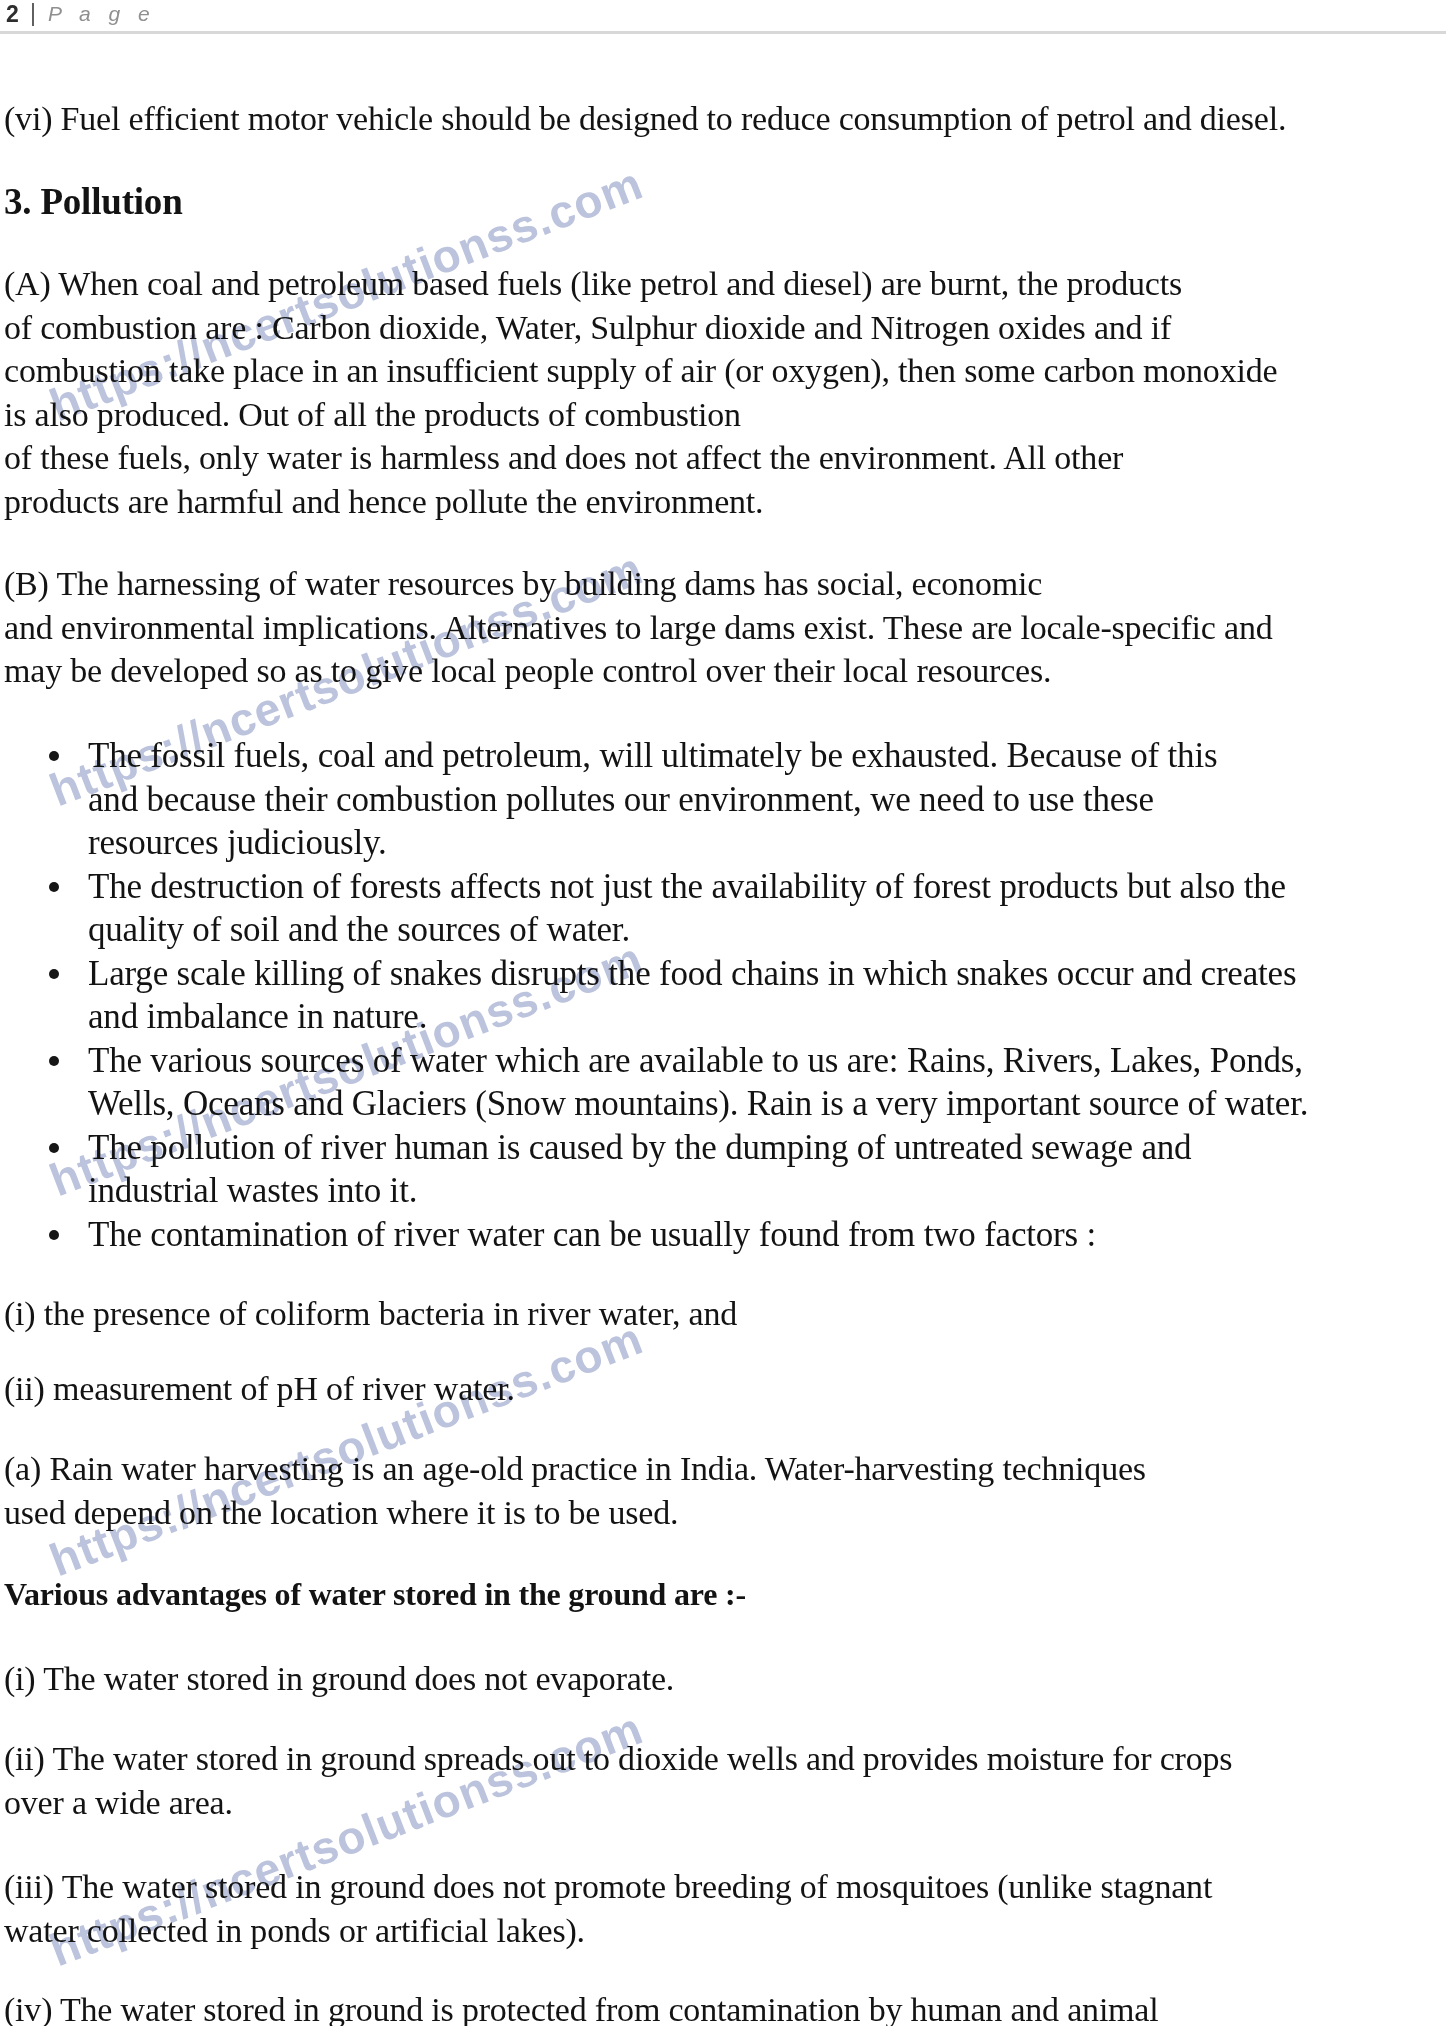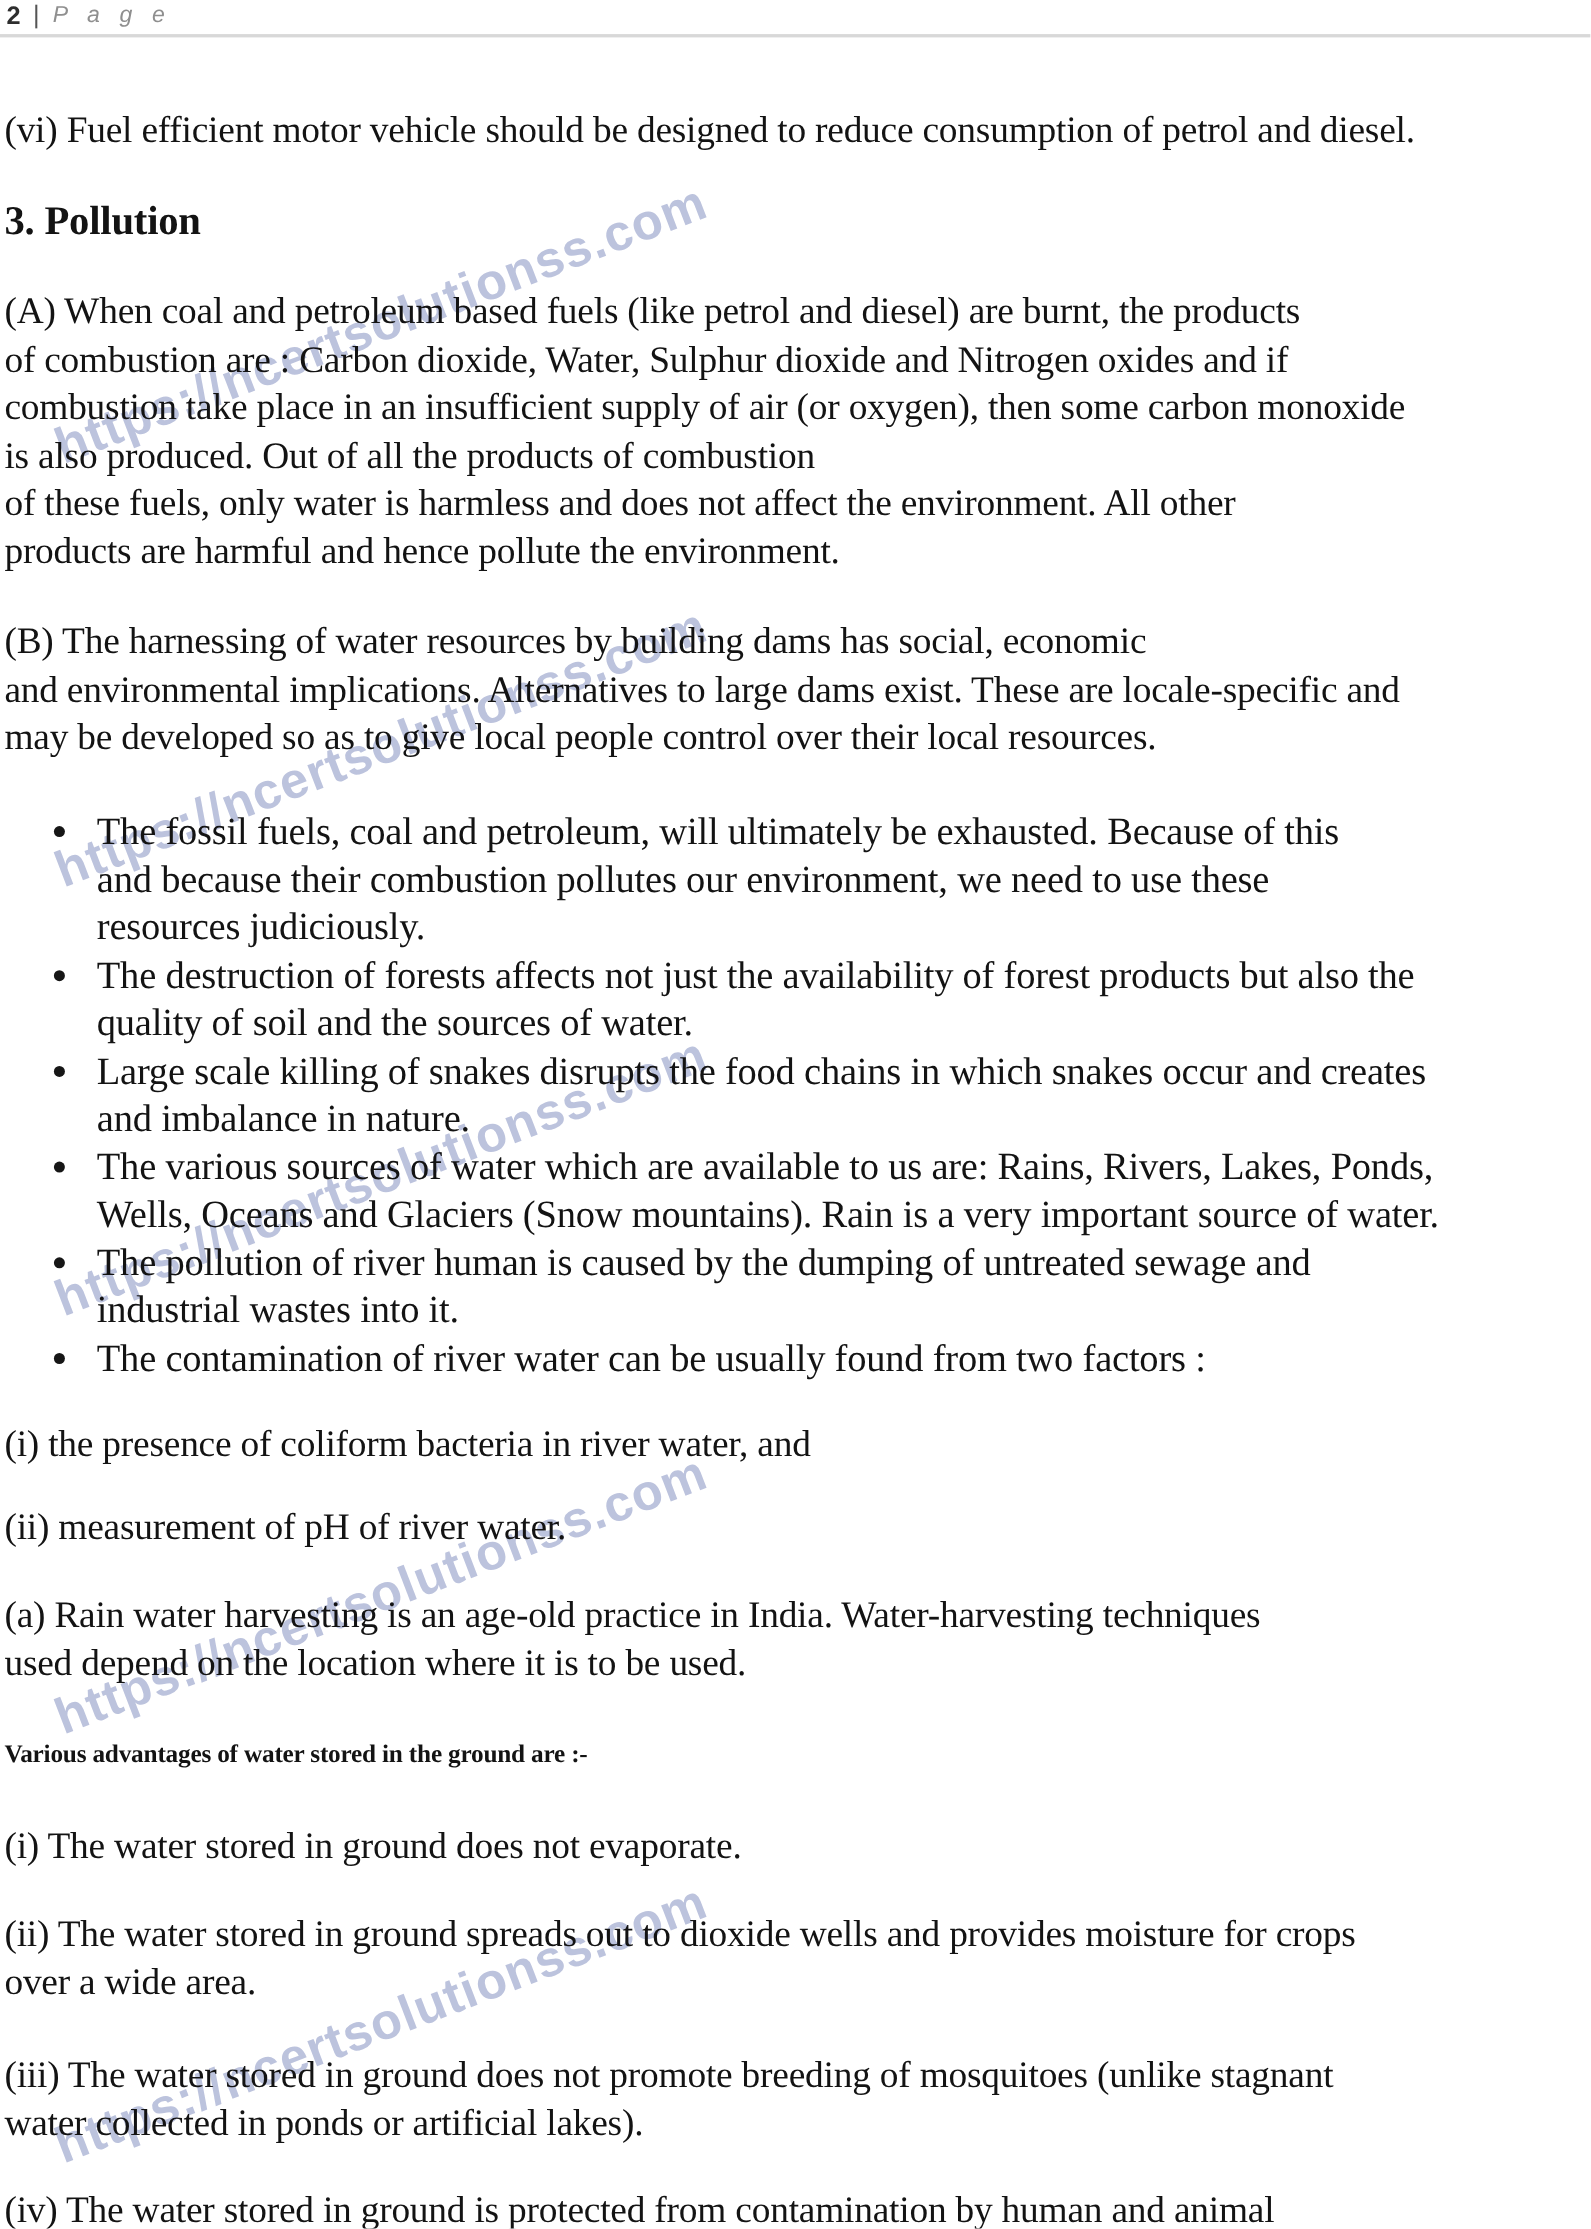--- a/index.html
+++ b/index.html
@@ -29,21 +29,21 @@
     position:absolute;top:31px;left:0;width:1446px;height:3px;
     background:#d8d8d8;border:none;
   }
   .blk{
     position:absolute;left:4px;
     font-size:34px;line-height:43.5px;letter-spacing:-0.2px;
     white-space:nowrap;
   }
   .blk div{white-space:nowrap;}
   .h1{font-weight:bold;font-size:37px;}
-  .h2{font-weight:bold;font-size:23px;}
+  .h2{font-weight:bold;font-size:32px;}
   .bullets{position:absolute;left:0;font-size:35px;line-height:43.5px;letter-spacing:-0.2px;}
   .bullet-item{position:relative;padding-left:88px;}
   .bullet-item .marker{
     position:absolute;left:49px;top:17px;width:10px;height:10px;
     border-radius:50%;background:#161616;
   }
   .bullet-item div{white-space:nowrap;}
   .wm{
     position:absolute;left:52px;
     font-family:"Liberation Sans", sans-serif;

